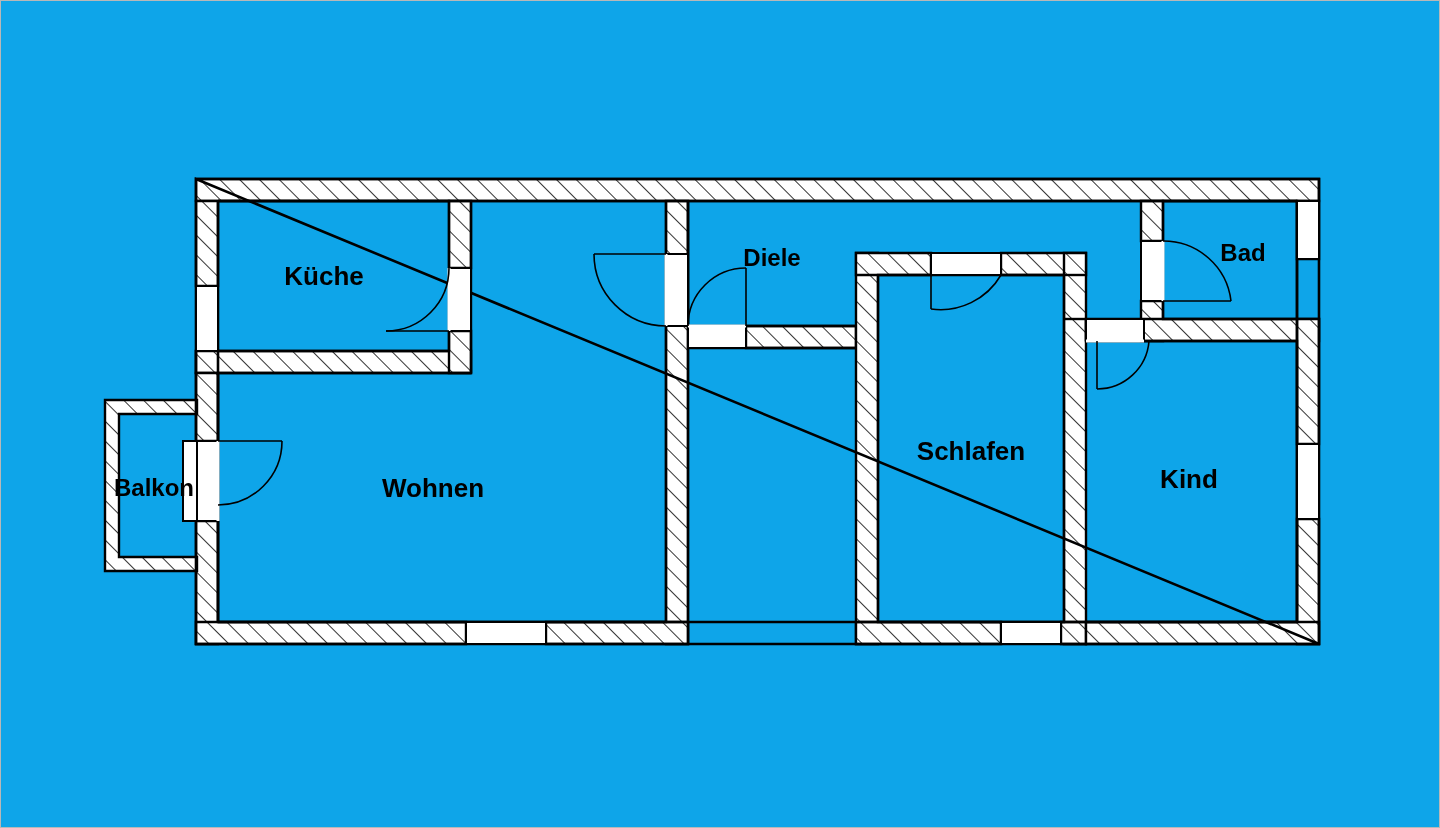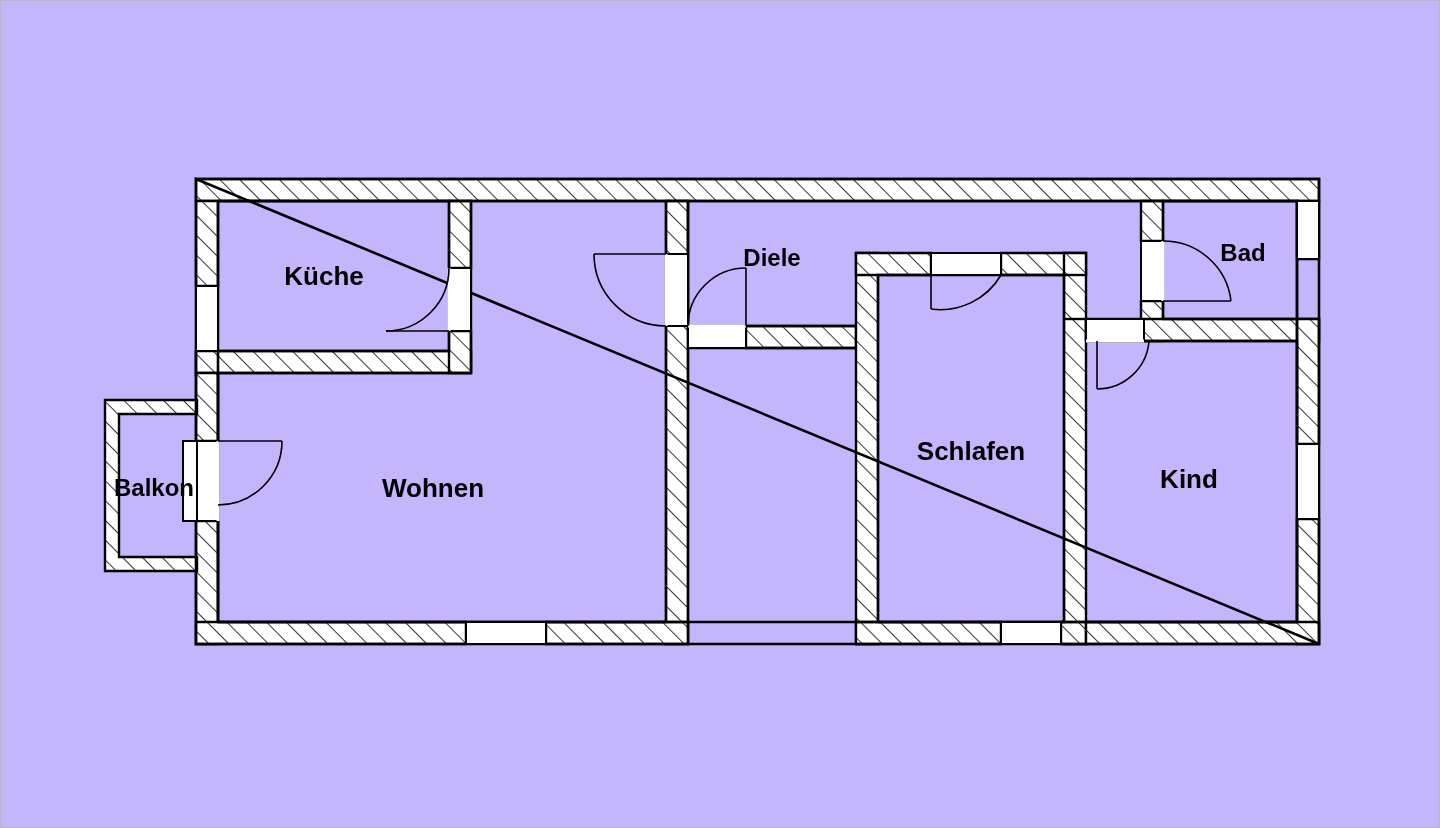--- a/index.html
+++ b/index.html
@@ -7,21 +7,21 @@
     padding: 0;
     background: #ffffff;
   }
   body {
     font-family: "Liberation Sans", sans-serif;
   }
   #page {
     position: relative;
     width: 1440px;
     height: 828px;
-    background: #c4b5fd;
+    background: #0ea5e9;
     box-sizing: border-box;
     border: 1px solid #b8b8b8;
     overflow: hidden;
     text-decoration: underline;
   }
   #plan-svg {
     position: absolute;
     left: 0;
     top: 0;
     width: 1440px;

